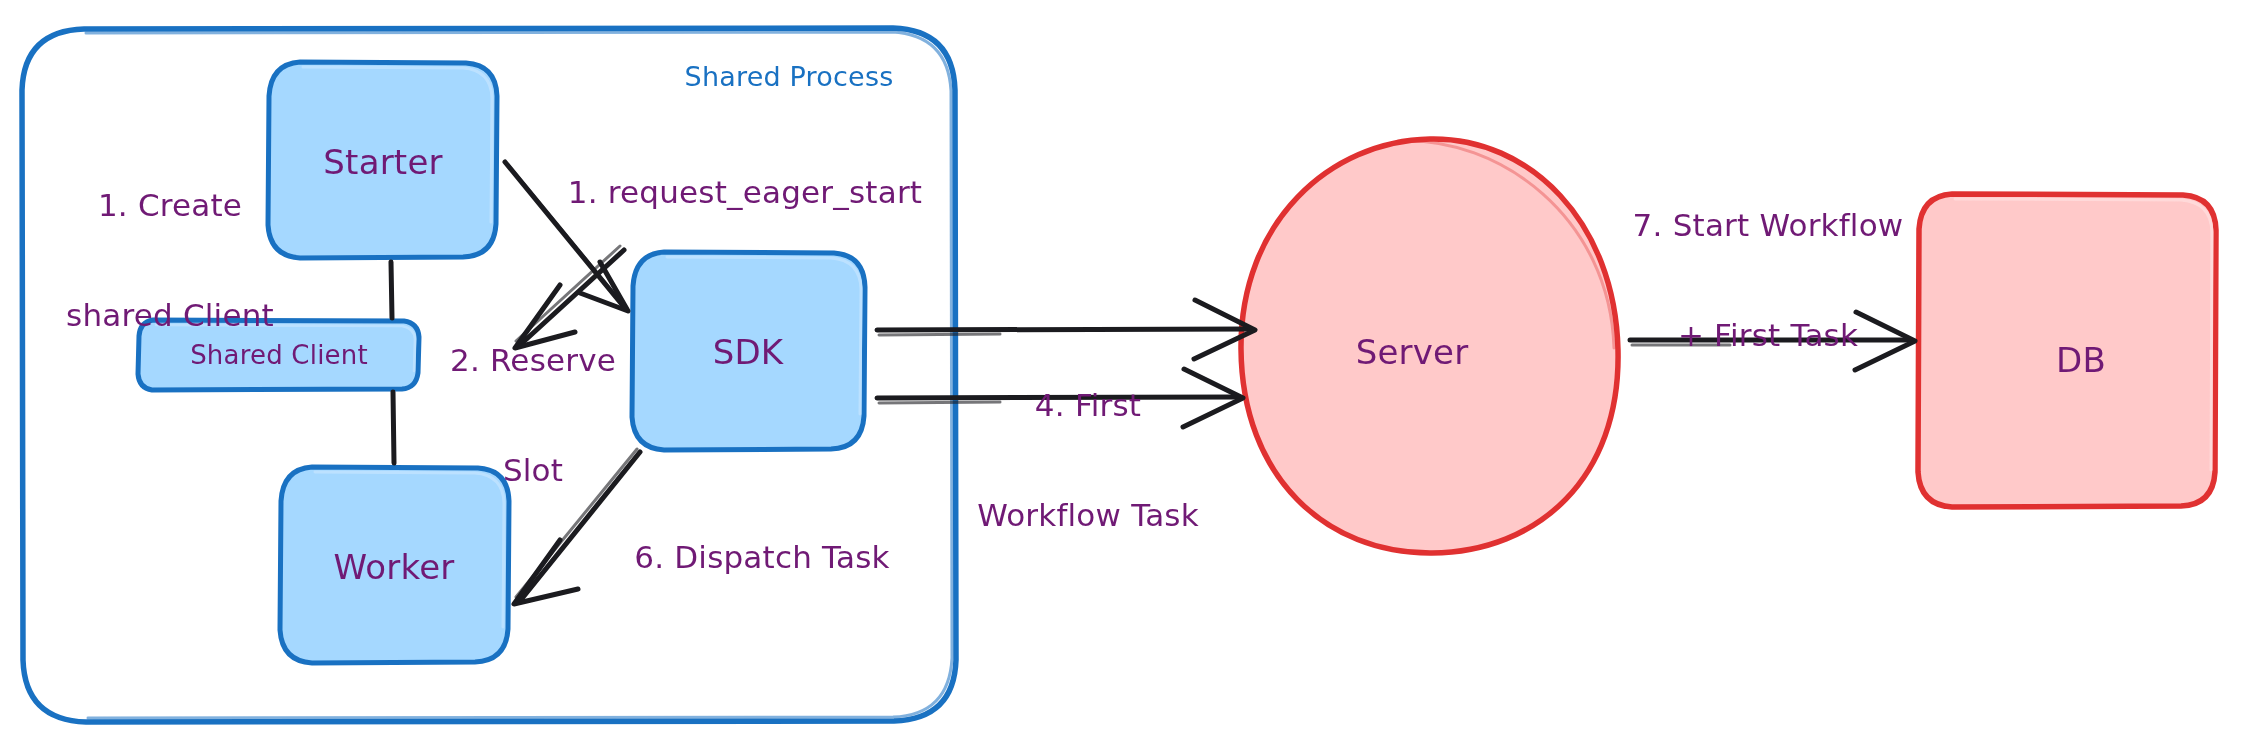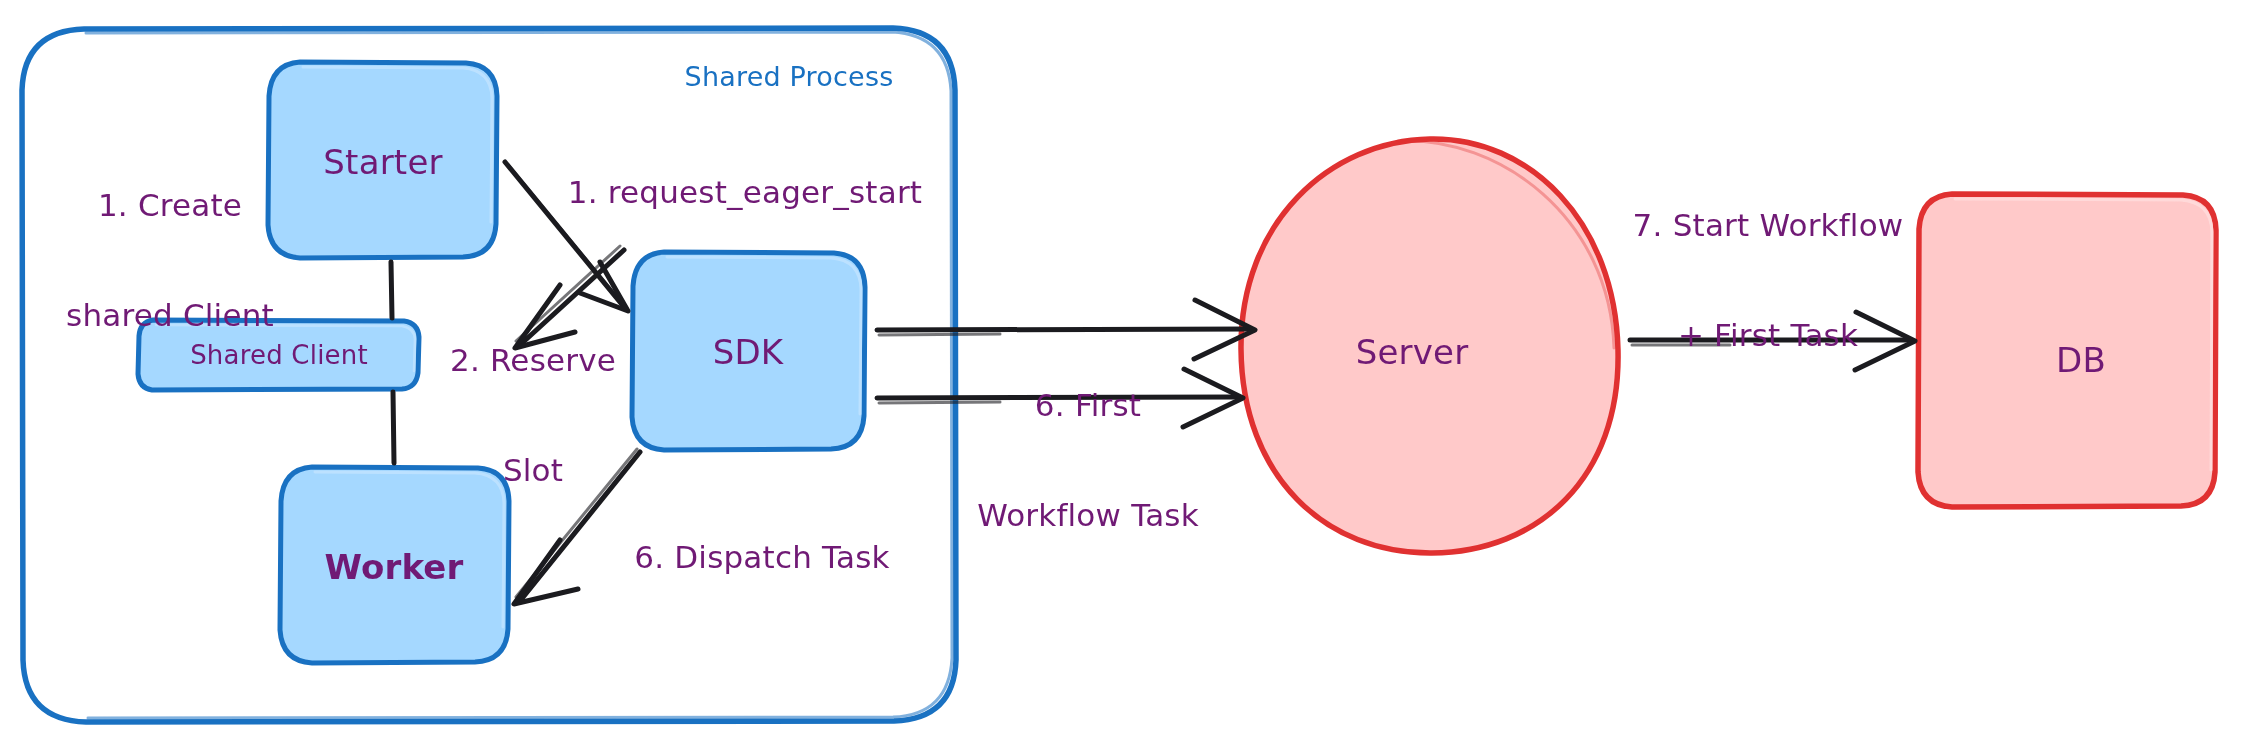--- a/index.html
+++ b/index.html
@@ -110,21 +110,21 @@
   </svg>
 
   <div class="lbl group-text tn" style="left:789px;top:77px;">Shared Process</div>
 
   <div class="lbl node-text tn" style="left:383px;top:162px;">Starter</div>
 
   <div class="lbl node-text-sm tn" style="left:279px;top:355px;">Shared Client</div>
 
   <div class="lbl node-text tn" style="left:748px;top:352px;">SDK</div>
 
-  <div class="lbl node-text tn" style="left:394px;top:567px;font-weight:bold;">Worker</div>
+  <div class="lbl node-text tn" style="left:394px;top:567px;">Worker</div>
 
   <div class="lbl node-text tn" style="left:1412px;top:352px;">Server</div>
 
   <div class="lbl node-text tn" style="left:2066px;top:360px;margin-left:15px;">DB</div>
 
   <div class="lbl edge-text tn" style="left:170px;top:260px;">
     <div>1. Create</div>
     <div>shared Client</div>
   </div>
 
@@ -137,21 +137,21 @@
     <div>Slot</div>
   </div>
 
 
   <div class="lbl edge-text tn" style="left:1768px;top:280px;">
     <div>7. Start Workflow</div>
     <div>+ First Task</div>
   </div>
 
   <div class="lbl edge-text tn" style="left:1088px;top:460px;">
-    <div>6. First</div>
+    <div>4. First</div>
     <div>Workflow Task</div>
   </div>
 
   <div class="lbl edge-text tn" style="left:762px;top:557px;">
     <div>6. Dispatch Task</div>
   </div>
 
 </div>
 
 </body></html>

